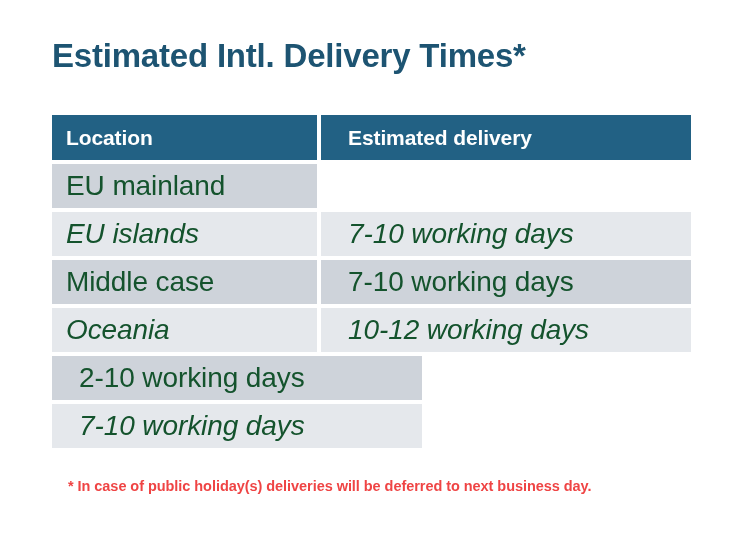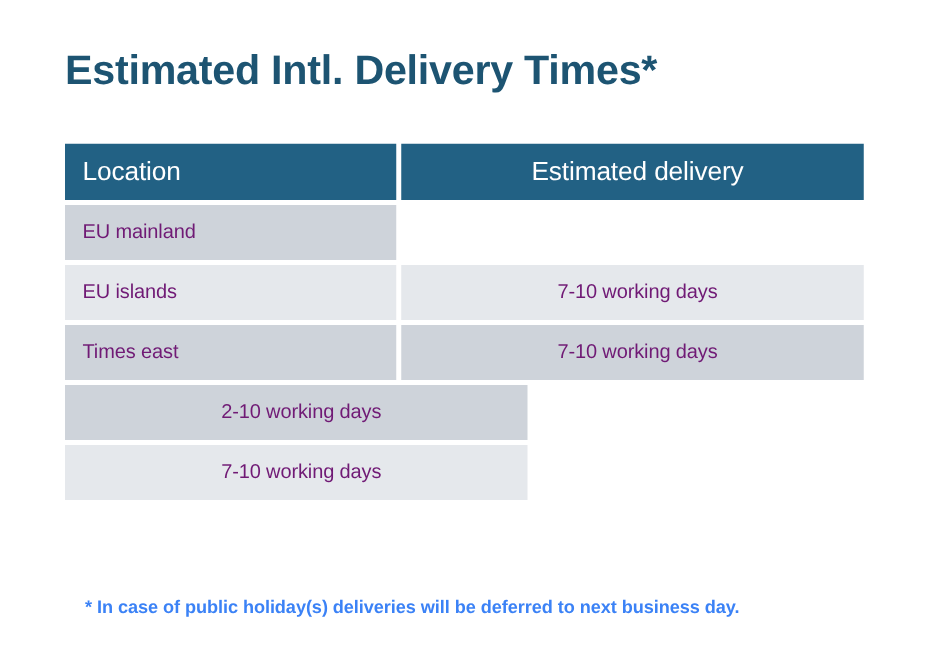--- a/index.html
+++ b/index.html
@@ -59,62 +59,62 @@
   }
 
   .cell-location {
     width: 265px;
     margin-right: 4px;
     padding-left: 14px;
   }
 
   .cell-delivery {
     width: 370px;
-    padding-left: 8px;
-    justify-content: center;
+    padding-left: 27px;
   }
 
   
   .header-row .cell {
     height: 45px;
     background: #226184;
   }
   .header-row .cell-text {
     color: #ffffff;
     font-size: 21px;
-    font-weight: normal;
+    font-weight: bold;
     letter-spacing: -0.1px;
     white-space: nowrap;
   }
 
   
   .body-row .cell {
     height: 44px;
   }
   .body-row.row-odd .cell {
     background: #ced3da;
   }
   .body-row.row-even .cell {
     background: #e5e8ec;
+    font-style: italic;
   }
   .body-row .cell-text {
-    color: #701a75;
-    font-size: 16px;
+    color: #14532d;
+    font-size: 28px;
     font-weight: normal;
     letter-spacing: -0.1px;
     white-space: nowrap;
   }
 
   .footnote {
     position: absolute;
     left: 68px;
     top: 478px;
     font-size: 14.5px;
     font-weight: bold;
-    color: #3b82f6;
+    color: #ef4444;
     white-space: nowrap;
     letter-spacing: -0.05px;
     text-align: center;
   }
 </style>
 </head>
 <body>
 
 <div class="page">
 
@@ -141,27 +141,35 @@
       <div class="cell cell-location">
         <span class="cell-text">EU islands</span>
       </div>
       <div class="cell cell-delivery">
         <span class="cell-text">7-10 working days</span>
       </div>
     </div>
 
     <div class="table-row body-row row-odd">
       <div class="cell cell-location">
-        <span class="cell-text">Times east</span>
+        <span class="cell-text">Middle case</span>
       </div>
       <div class="cell cell-delivery">
         <span class="cell-text">7-10 working days</span>
       </div>
     </div>
 
+    <div class="table-row body-row row-even">
+      <div class="cell cell-location">
+        <span class="cell-text">Oceania</span>
+      </div>
+      <div class="cell cell-delivery">
+        <span class="cell-text">10-12 working days</span>
+      </div>
+    </div>
 
     <div class="table-row body-row row-odd">
       <div class="cell cell-delivery">
         <span class="cell-text">2-10 working days</span>
       </div>
     </div>
 
     <div class="table-row body-row row-even">
       <div class="cell cell-delivery">
         <span class="cell-text">7-10 working days</span>

